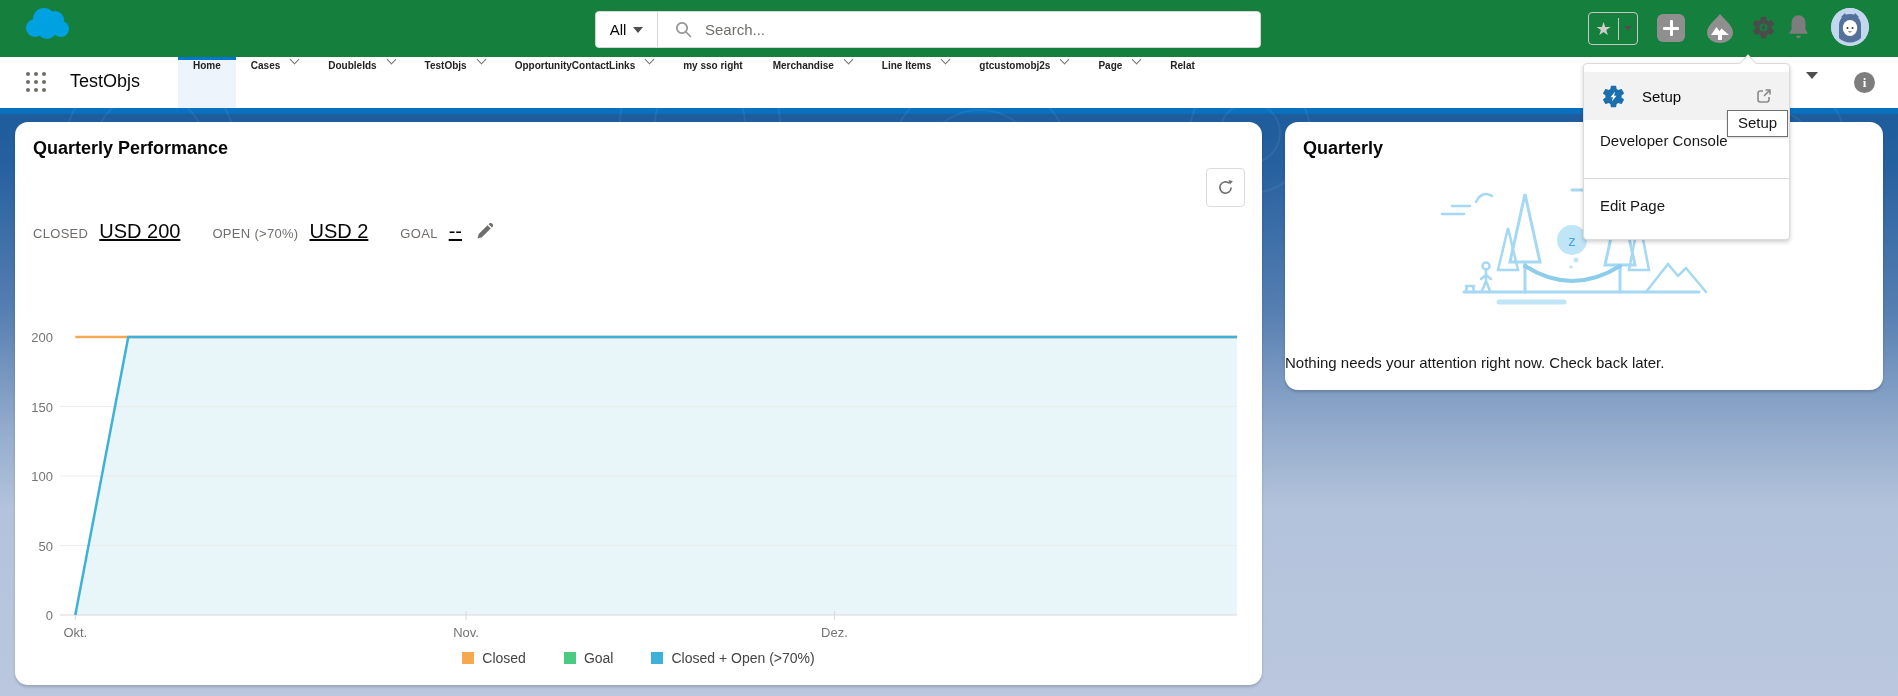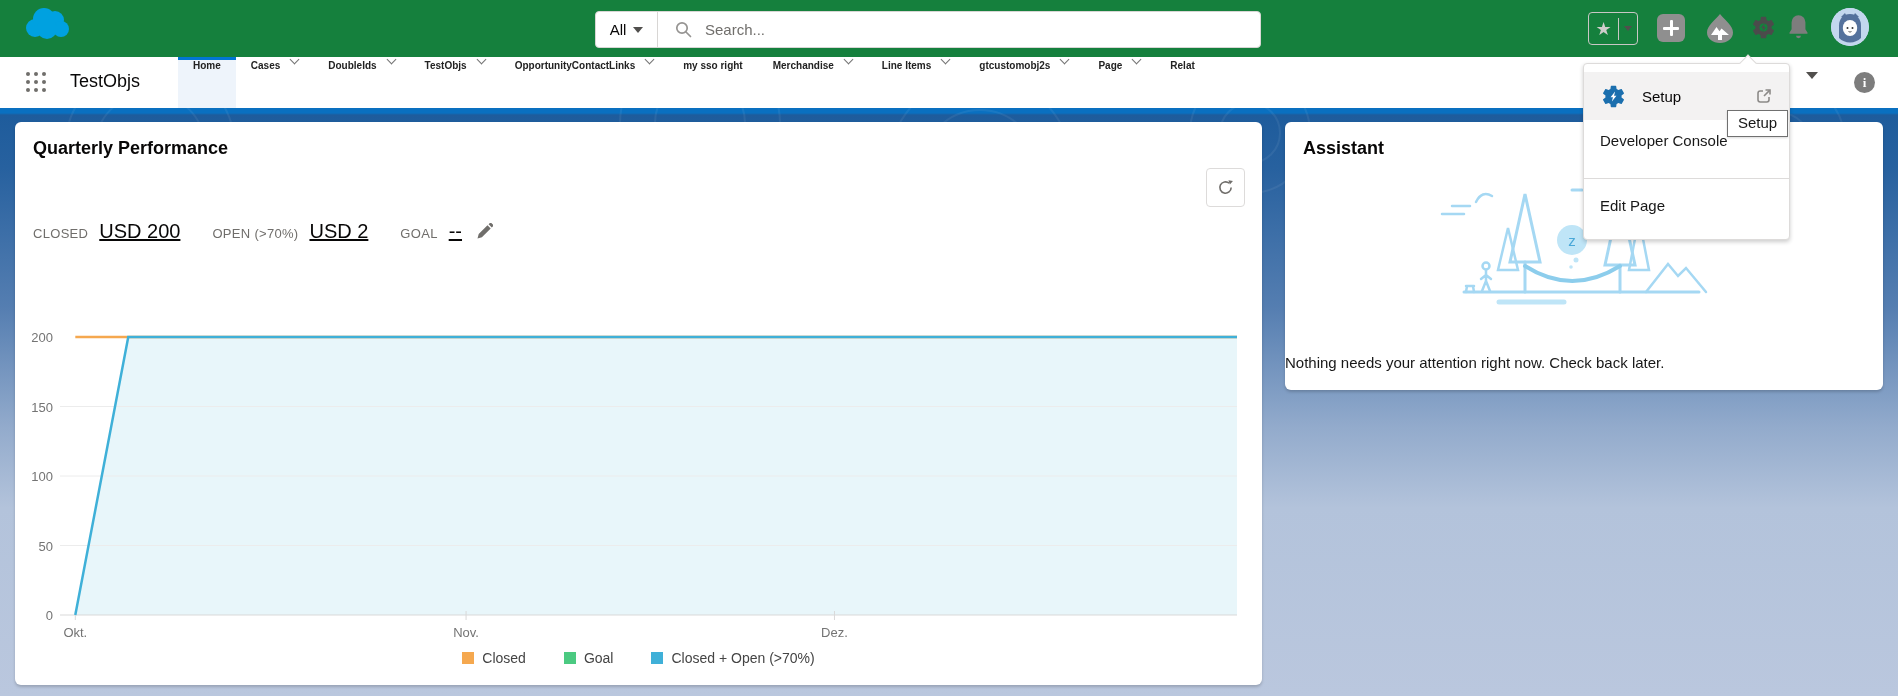--- a/index.html
+++ b/index.html
@@ -40,21 +40,21 @@
   .more-chevron { position:absolute; left:1806px; top:22px; cursor:pointer; }
   .more-chevron .tri-down { border-left-width:6px; border-right-width:6px; border-top-width:7px; }
   .nav-info { position:absolute; left:1854px; top:15px; width:21px; height:21px; border-radius:50%; background:#7d7d7d; color:#fff; font-size:13px; font-weight:bold; font-family:"Liberation Serif",serif; display:flex; align-items:center; justify-content:center; cursor:pointer; }
 
   
   .bg { position:absolute; top:108px; left:0; width:1898px; height:588px;
         background:linear-gradient(180deg,#0a70c0 0px,#0a70c0 5px,#1e5c9c 7px,#27619f 60px,#557eb1 200px,#93abcc 320px,#b3c3db 400px,#bac7de 100%); }
   .swirls { position:absolute; top:0; left:0; }
 
   
-  .card { position:absolute; background:#fff; border-radius:6px; box-shadow:0 2px 3px rgba(0,0,0,.18); }
+  .card { position:absolute; background:#fff; border-radius:13px; box-shadow:0 2px 3px rgba(0,0,0,.18); }
   .perf-card { left:15px; top:14px; width:1247px; height:563px; }
   .card-title { position:absolute; left:18px; top:16px; font-size:18px; font-weight:bold; color:#080707; }
   .refresh-btn { position:absolute; right:17px; top:46px; width:39px; height:39px; border:1px solid #dddbda; border-radius:4px; background:#fff; display:flex; align-items:center; justify-content:center; cursor:pointer; }
   .metrics { position:absolute; left:18px; top:98px; display:flex; align-items:baseline; }
   .metric-label { font-size:13px; color:#706e6b; letter-spacing:.3px; margin-right:11px; }
   .metric-value { font-size:20px; color:#080707; margin-right:32px;text-decoration:underline; }
   .metric-value.last { margin-right:14px; }
   .pencil-btn { position:relative; top:2px; cursor:pointer; }
   .chart-wrap { position:absolute; left:0; top:170px; width:1247px; height:350px; }
   .legend { position:absolute; left:0; width:1247px; top:528px; display:flex; justify-content:center; gap:38px; }
@@ -279,21 +279,21 @@
           <span>Goal</span>
         </div>
         <div class="legend-item">
           <span class="legend-swatch" style="background: rgb(63, 176, 216);"></span>
           <span>Closed + Open (&gt;70%)</span>
         </div>
       </div>
   </div>
 
   <div class="card assistant-card">
-    <div class="card-title">Assistant</div>
+    <div class="card-title">Quarterly</div>
     <svg class="illustration" width="320" height="160" viewBox="0 0 320 160">
       <g fill="none" stroke="#a5d8f3" stroke-width="3" stroke-linecap="round">
         <line x1="40" y1="122" x2="275" y2="122"></line>
         <line x1="75" y1="132" x2="140" y2="132" stroke-width="5" stroke="#bfe5f7"></line>
 
         <path d="M52 32q6-12 16-6" stroke-width="2.5"></path>
         <line x1="28" y1="36" x2="46" y2="36" stroke-width="2.5"></line>
           <line x1="18" y1="44" x2="40" y2="44" stroke-width="2.5"></line>
         <line x1="148" y1="20" x2="158" y2="20" stroke-width="3"></line>
           <line x1="163" y1="20" x2="170" y2="20" stroke-width="3"></line>

